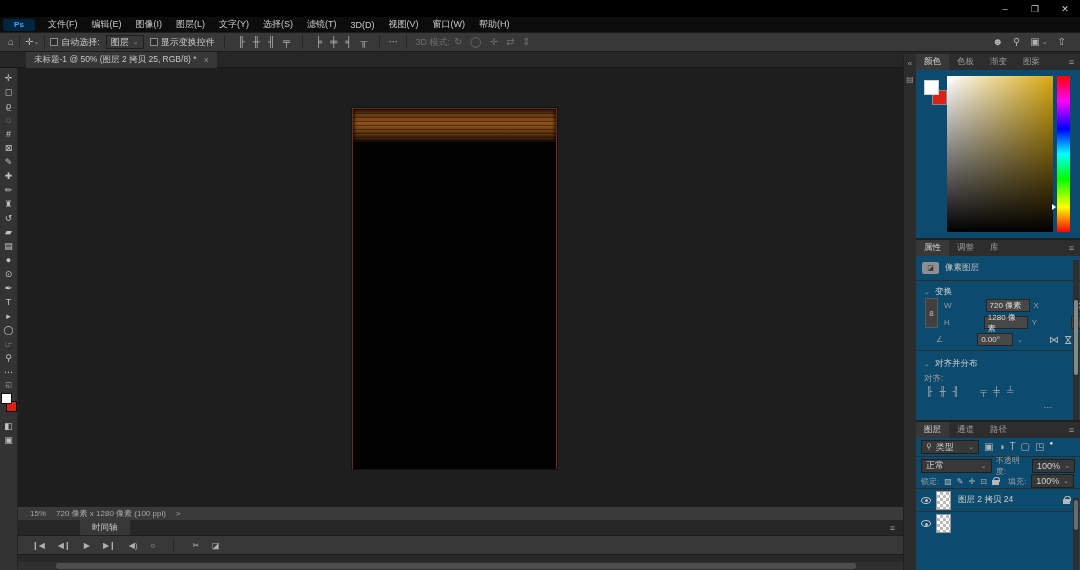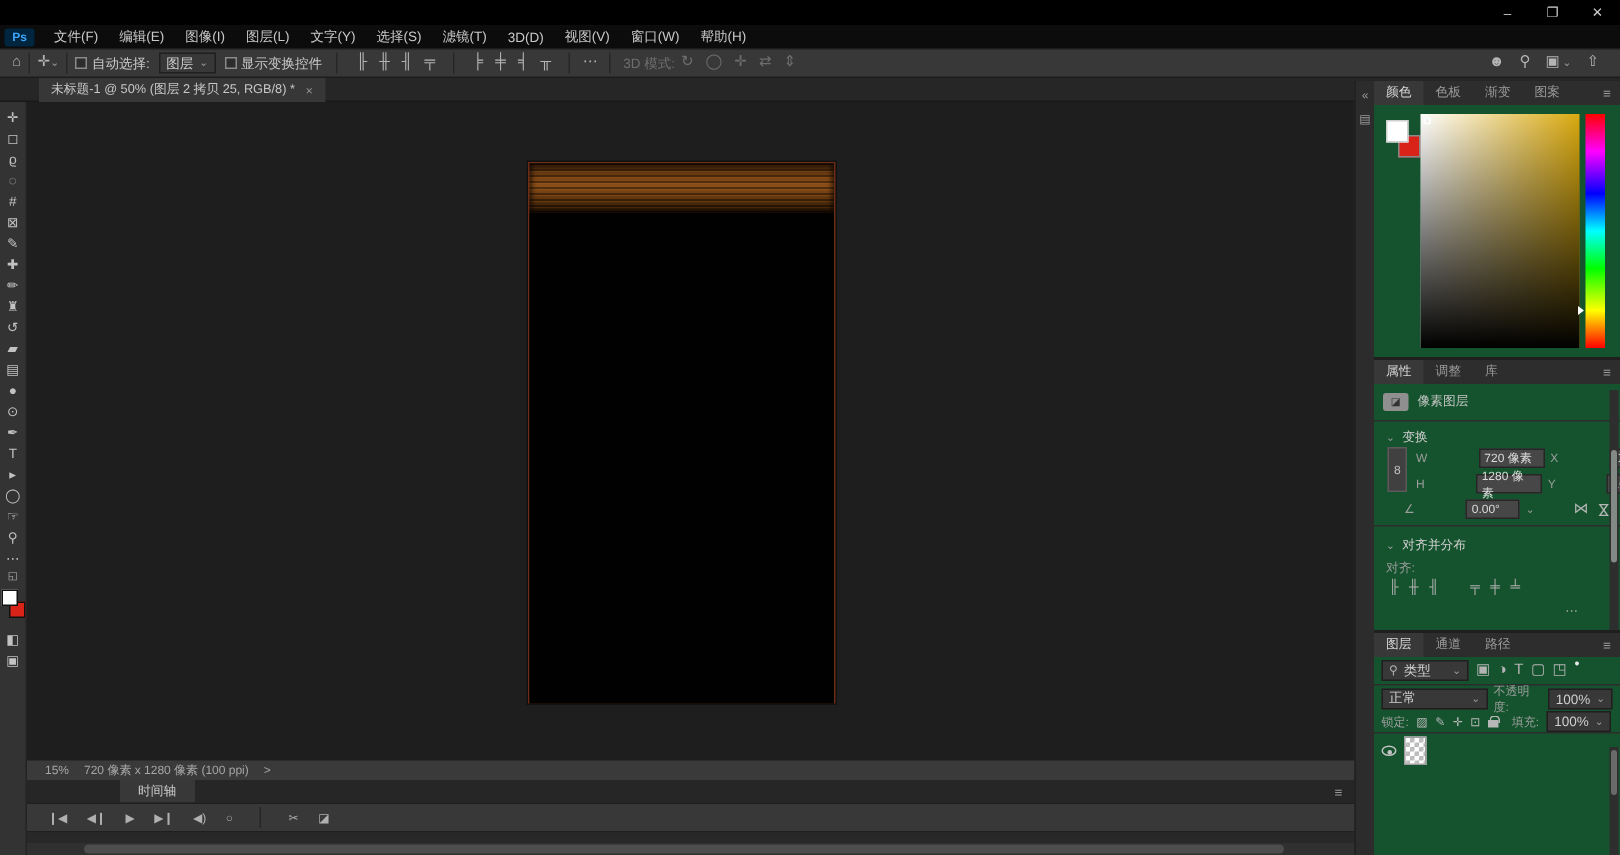--- a/index.html
+++ b/index.html
@@ -8,21 +8,21 @@
   .abs { position:absolute; }
   .row { display:flex; align-items:center; }
   .ic { display:inline-block; text-align:center; color:#b4b4b4; font-size:10px; line-height:1; }
   .dim { color:#6e6e6e; }
   .sep { width:1px; height:14px; background:#262626; margin:0 5px; }
 
   
   #titlebar { left:0; top:0; width:1080px; height:17px; background:#000; }
   .winbtn { width:30px; height:17px; color:#cfcfcf; font-size:9px; display:flex; align-items:center; justify-content:center; }
   #menubar { left:0; top:17px; width:1080px; height:15px; background:#0c0c0c; display:flex; align-items:center; }
-  #ps-logo { width:20px; height:12px; margin:0 6px 0 3px; background:#00253f; color:#3aa7ff; font-size:8px;
+  #ps-logo { width:32px; height:12px; margin:0 6px 0 3px; background:#00253f; color:#3aa7ff; font-size:8px;
     display:flex; align-items:center; justify-content:center; border-radius:2px; font-weight:bold;}
   .menu-item { font-size:9px; color:#c9c9c9; padding:0 7px; height:15px; display:flex; align-items:center; }
 
   
   #optionsbar { left:0; top:32px; width:1080px; height:20px; background:#383838;
     border-top:1px solid #1c1c1c; border-bottom:1px solid #1c1c1c; display:flex; align-items:center; font-size:9px;}
   .chk { width:8px; height:8px; border:1px solid #8a8a8a; background:#2d2d2d; margin-right:3px; }
   .dd { height:14px; background:#383838; border:1px solid #1f1f1f; display:flex; align-items:center;
     padding:0 4px; font-size:9px; color:#cfcfcf; gap:4px;}
   .chev { font-size:7px; color:#9a9a9a; }
@@ -70,21 +70,21 @@
   #tl-dark { left:18px; top:555px; width:885px; height:7px; background:#282828; }
   #tl-scroll { left:18px; top:562px; width:885px; height:8px; background:#303030; }
   #tl-thumb { position:absolute; left:38px; top:1px; height:6px; width:800px; background:#4d4d4d; border-radius:3px; }
 
   
   #dockstrip { left:903px; top:54px; width:13px; height:516px; background:#2c2c2c; border-left:1px solid #202020;
     display:flex; flex-direction:column; align-items:center; padding-top:6px; gap:8px; }
   #dockstrip .ic { font-size:8px; color:#9a9a9a;}
 
   
-  #rightcol { left:916px; top:54px; width:164px; height:516px; background:#14532d; display:flex; flex-direction:column; }
+  #rightcol { left:916px; top:54px; width:164px; height:516px; background:#0c4a6e; display:flex; flex-direction:column; }
   .panel-tabs { height:16px; background:#2d2d2d; display:flex; align-items:flex-end; font-size:8.5px; }
   .ptab { padding:0 8px; height:16px; display:flex; align-items:center; color:#9a9a9a; }
   .ptab.active { background:#383838; color:#d6d6d6; }
   .pmenu { margin-left:auto; margin-right:6px; color:#9a9a9a; font-size:9px; align-self:center;}
   .panel-gap { height:2px; background:#1f1f1f; }
 
   
   #color-panel { height:184px; position:relative; }
   #cp-fg { position:absolute; left:8px; top:26px; width:15px; height:15px; background:#fff; border:1px solid #cfcfcf; z-index:2;}
   #cp-bg { position:absolute; left:16px; top:36px; width:15px; height:15px; background:#d92318; border:1px solid #888; }
@@ -404,20 +404,26 @@
       <span class="lockic">✛</span>
       <span class="lockic">⊡</span>
       <span class="padlock"></span>
       <span class="flabel" style="margin-left:4px">填充:</span>
       <span class="dd">
         <span>100%</span>
         <span class="chev">⌄</span>
       </span>
     </div>
 
+    <div class="layer-row">
+      <span class="eye"></span>
+      <span class="lthumb"></span>
+      <span class="lname">图层 2 拷贝 24</span>
+      <span class="padlock lrow-lock"></span>
+    </div>
     <div class="layer-row" style="border-bottom:none">
       <span class="eye"></span>
       <span class="lthumb"></span>
       <span class="lname"></span>
     </div>
     <div class="vscroll" style="top:76px; height:116px">
       <div class="vthumb" style="top:2px; height:30px; background:#6a6a6a"></div>
     </div>
   </div>
 </div>

